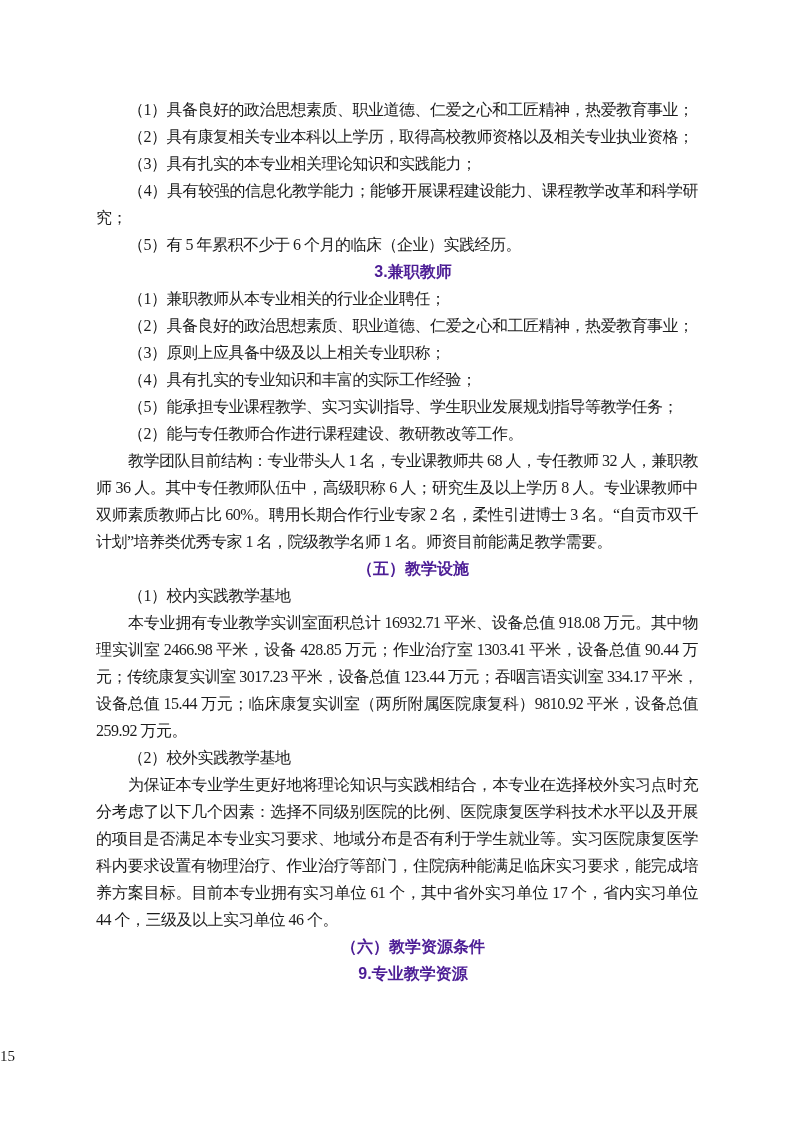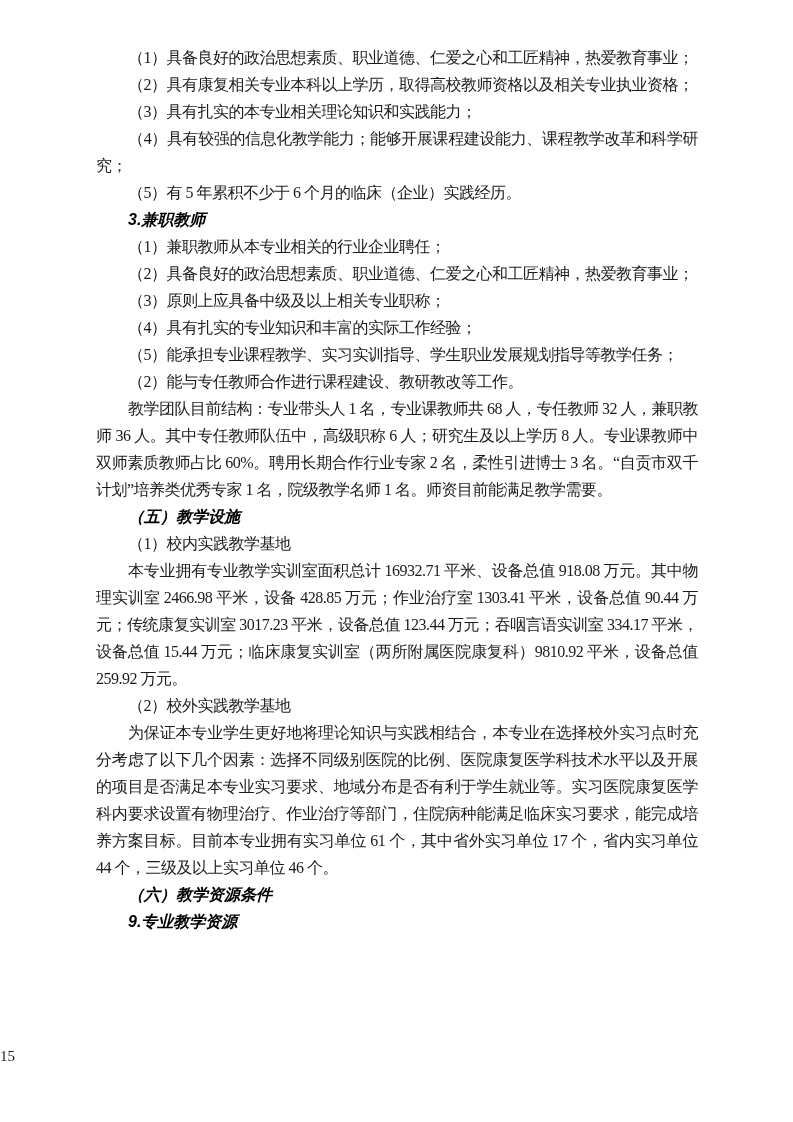--- a/index.html
+++ b/index.html
@@ -5,40 +5,39 @@
   html, body { margin: 0; padding: 0; }
   body {
     width: 793px; height: 1122px;
     background: #ffffff;
     position: relative;
     overflow: hidden;
   }
   .page {
     position: absolute; inset: 0;
     box-sizing: border-box;
-    padding: 44px 95px 0 96px;
+    padding: 96px 95px 0 96px;
     font-family: "Liberation Serif", "DejaVu Serif", serif;
     color: #1b1b1b;
     border-radius: 7px;
   }
   .page p {
     margin: 0;
     font-size: 16px;
     line-height: 27px;
     letter-spacing: -0.5px;
     text-align: justify;
     text-indent: 2em;
   }
   .page p.h {
     font-family: "Liberation Sans", "DejaVu Sans", sans-serif;
     font-weight: 700;
     letter-spacing: 0;
-    text-align: left;
-    color: #000000;
-    font-style: italic;
+    text-align: center;
+    color: #4c1d95;
   }
   .mt9 { margin-top: 9px; }
   .mt6 { margin-top: 6px; }
   .mt4 { margin-top: 4px; }
   .mt2 { margin-top: 2px; }
   .pagenum {
     position: absolute;
     left: 0; right: 0;
     top: 1048px;
     text-align: left;

